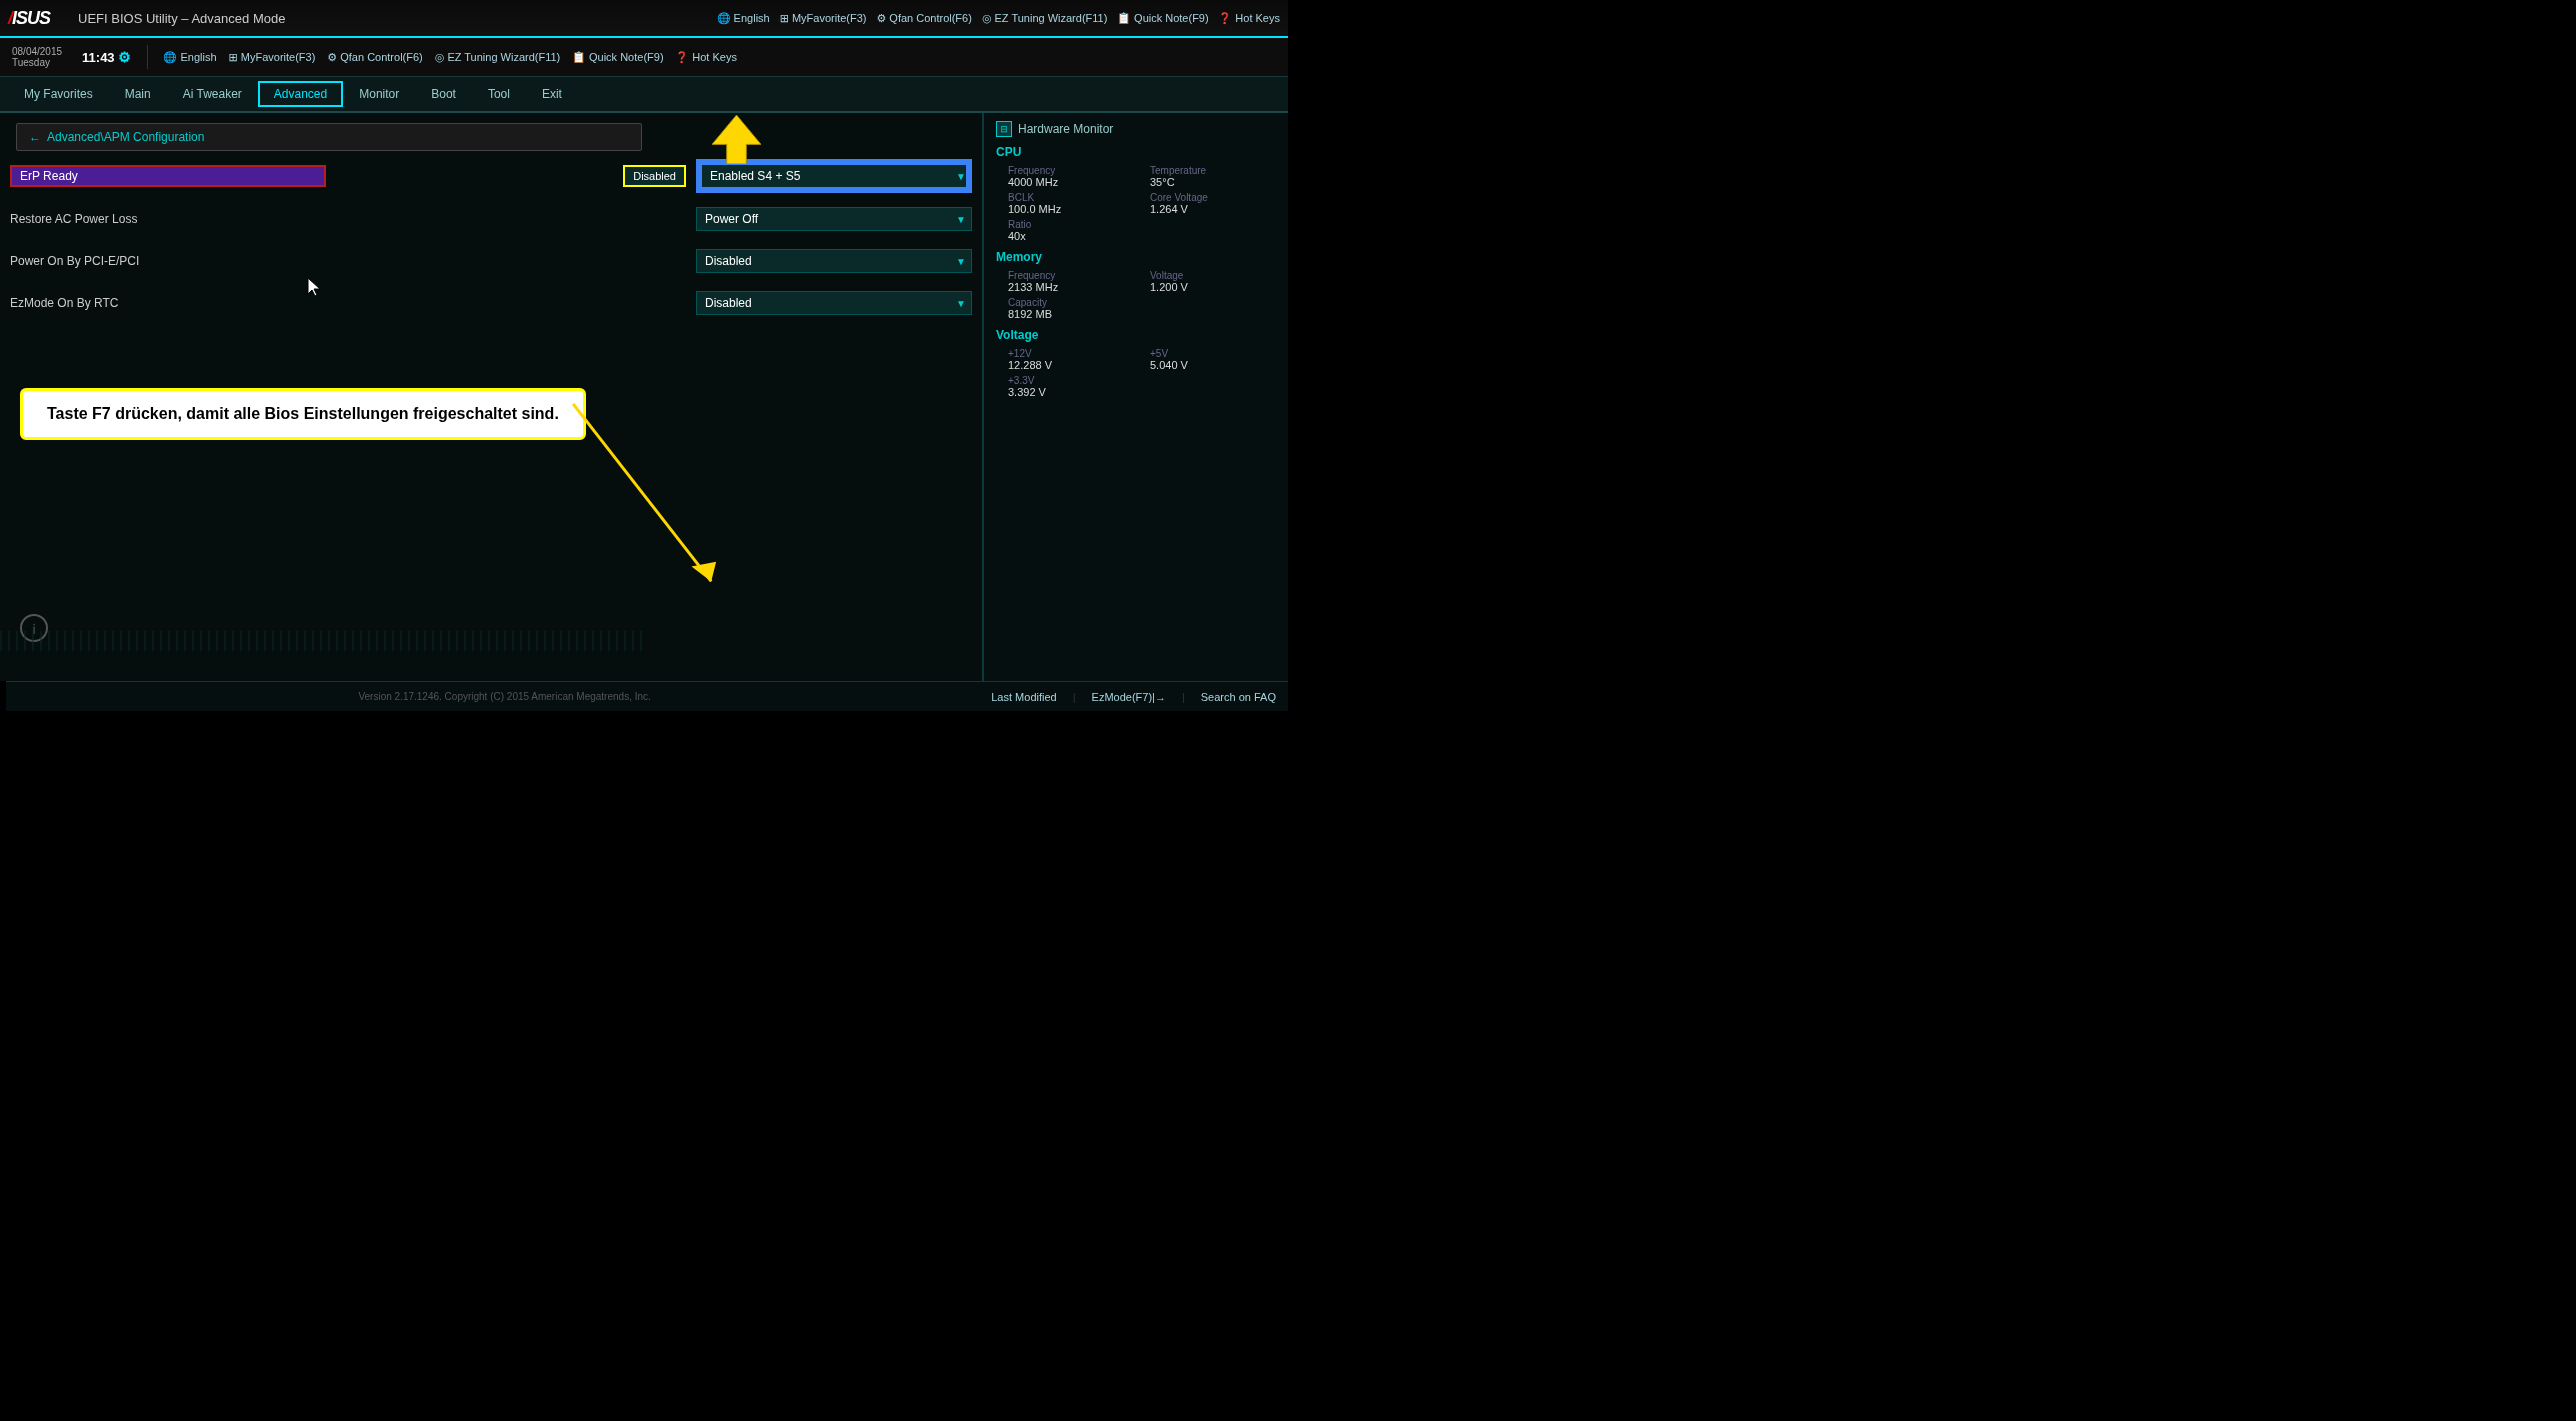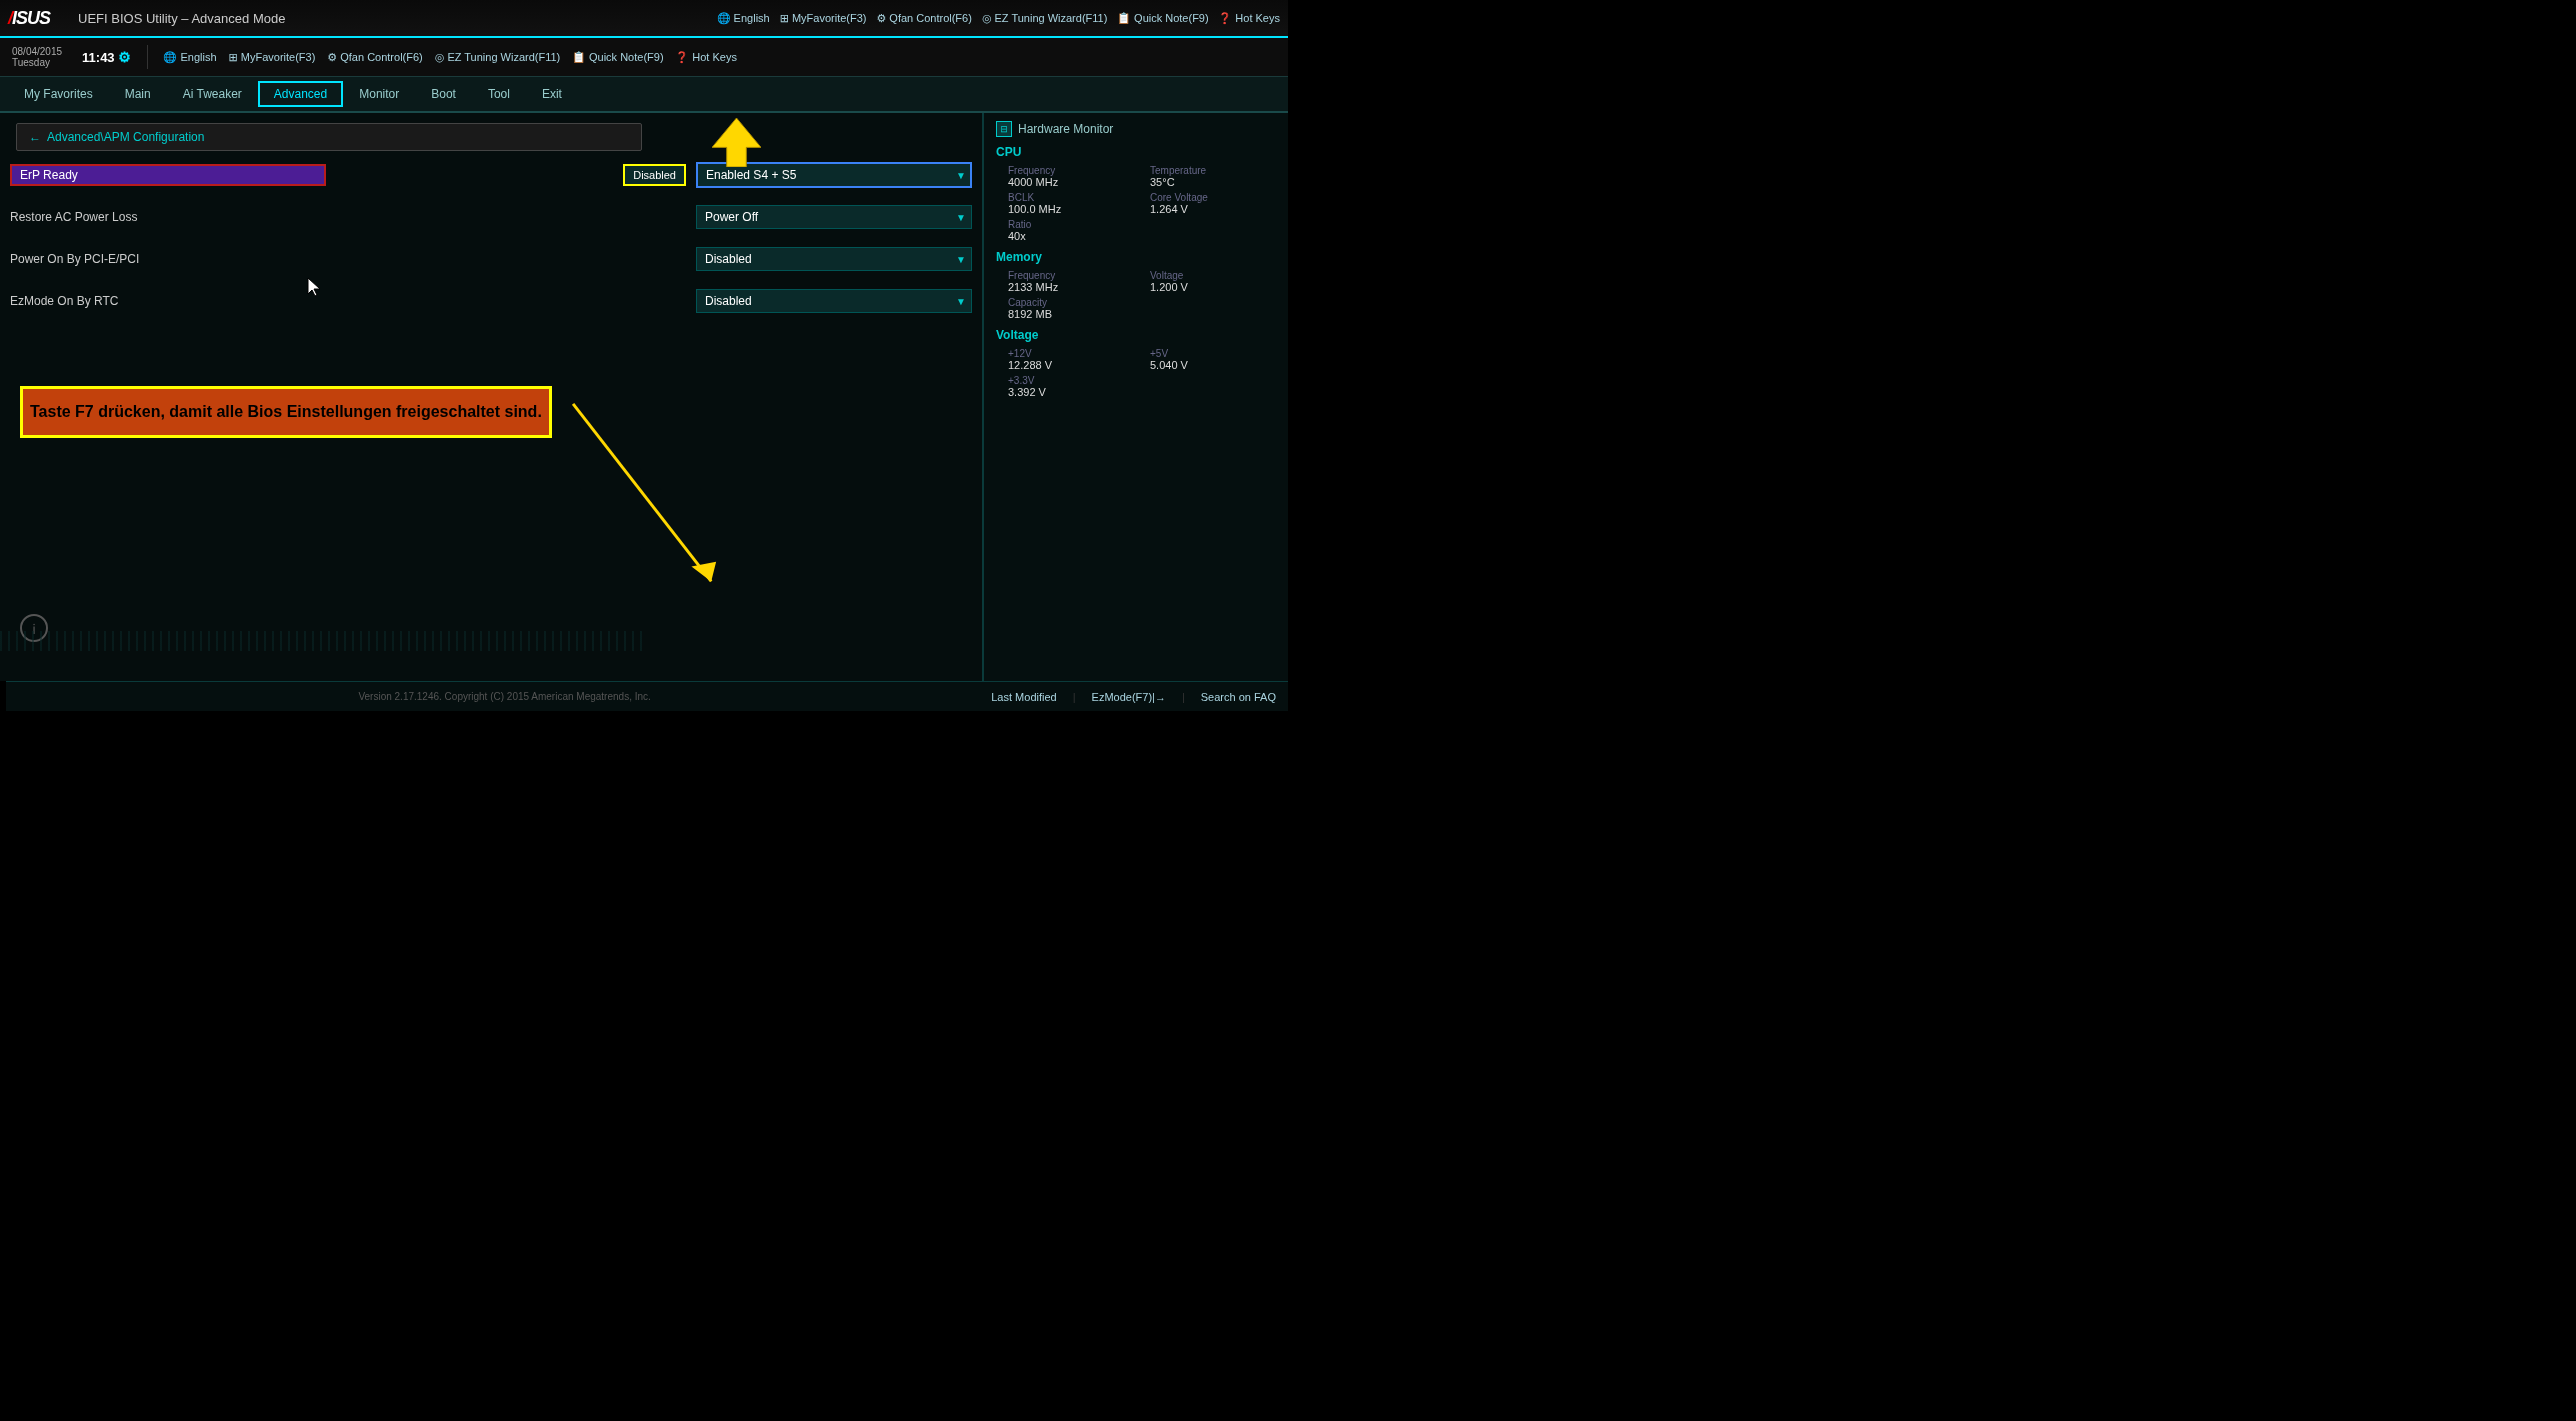--- a/index.html
+++ b/index.html
@@ -151,42 +151,42 @@
       content: '▼';
       position: absolute;
       right: 6px;
       top: 50%;
       transform: translateY(-50%);
       color: #00cccc;
       font-size: 10px;
       pointer-events: none;
     }
     .setting-dropdown-highlight {
-      border: 2px solid #3b82f6;
+      border: 6px solid #3b82f6;
     }
     .disabled-badge {
       background: #0a2a2a;
       border: 2px solid #ff0;
       color: #fff;
       font-size: 11px;
       padding: 3px 8px;
       margin-right: 4px;
     }
 
     
     .info-box {
-      background: #c2410c;
+      background: #ffffff;
       border: 3px solid #ff0;
       color: #000;
       font-size: 16px;
       font-weight: bold;
-      padding: 14px 7px;
+      padding: 14px 24px;
       margin: 30px 20px 0 0;
       display: inline-block;
-      border-radius: 0;
+      border-radius: 6px;
       position: relative;
     }
 
     
     .right-sidebar {
       width: 306px;
       background: #050f0f;
       border-left: 2px solid #0a3a3a;
       padding: 8px 12px;
       font-size: 11px;

